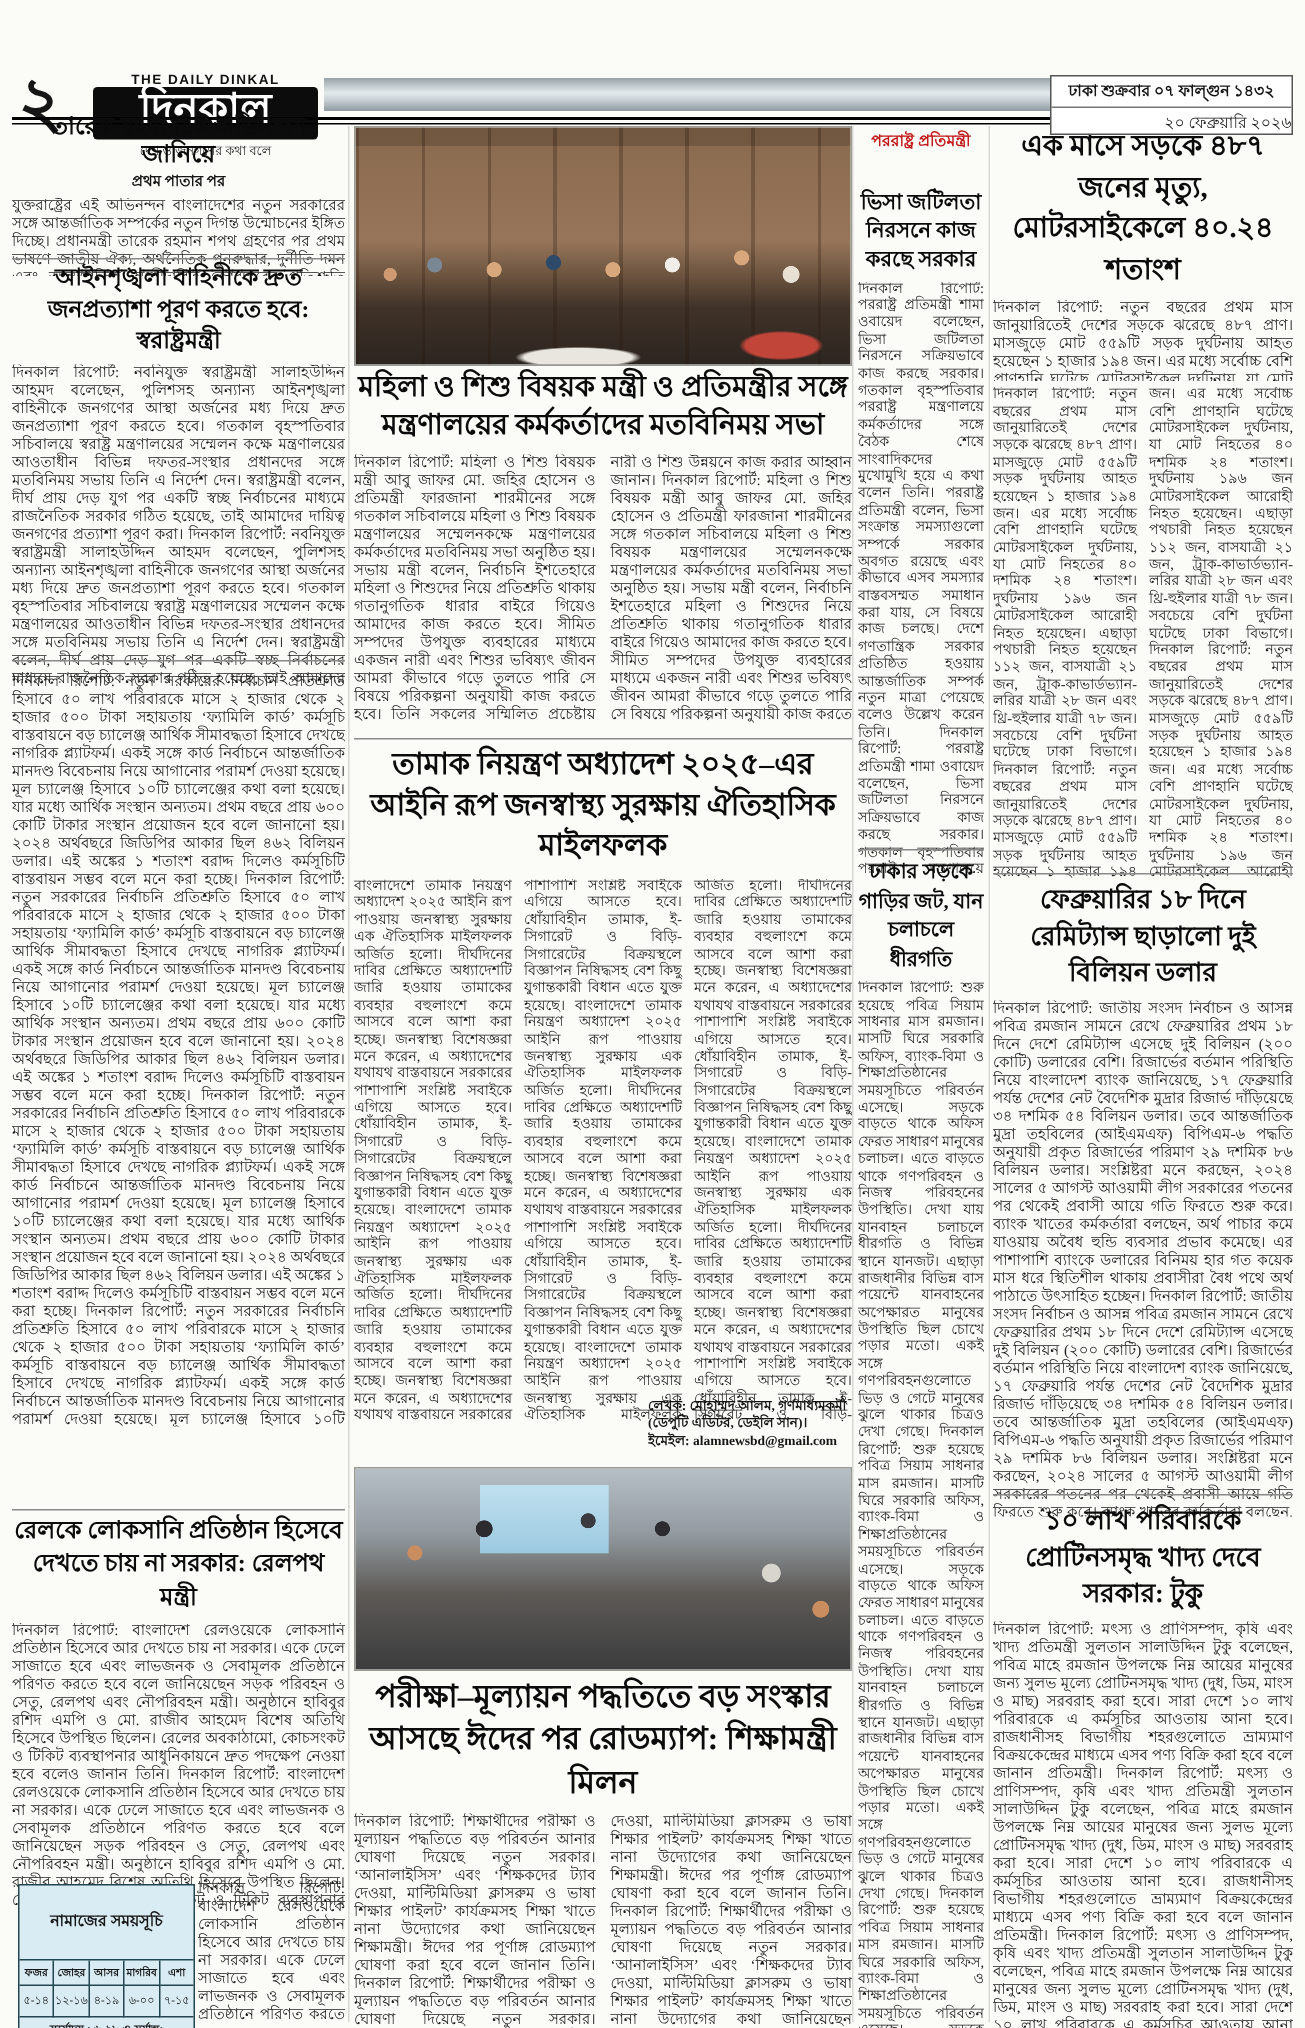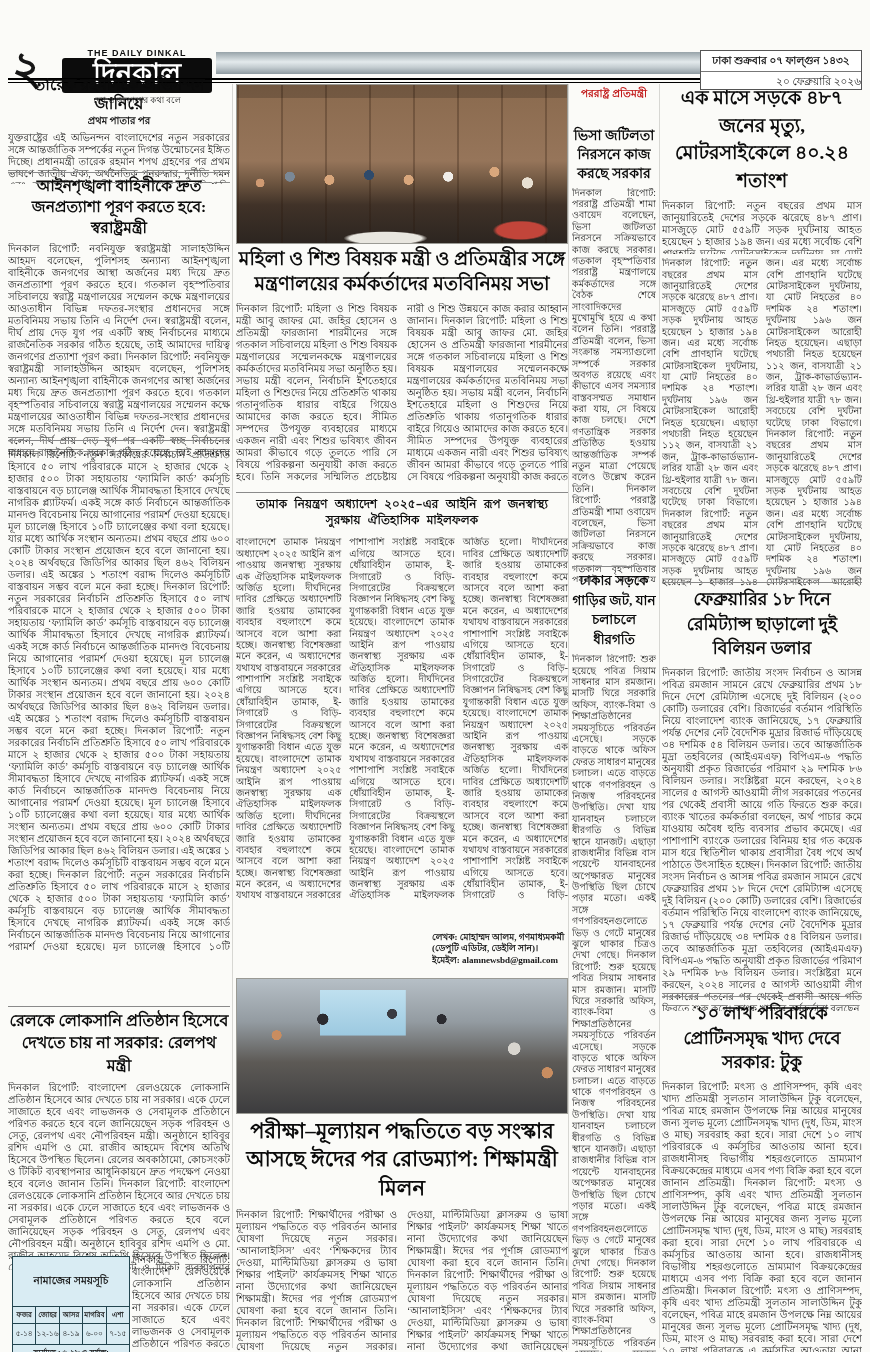--- a/index.html
+++ b/index.html
@@ -132,21 +132,21 @@
 
   <div class="abs photo1" style="left:236px;top:84px;width:332px;height:160px;"></div>
 
   <div class="abs" style="left:236px;top:247px;width:332px;">
     <h2 style="font-size:19px;line-height:1.3;">মহিলা ও শিশু বিষয়ক মন্ত্রী ও প্রতিমন্ত্রীর সঙ্গে মন্ত্রণালয়ের কর্মকর্তাদের মতবিনিময় সভা</h2>
     <div class="body-txt" style="height:186px;margin-top:7px;column-count:2;column-gap:10px;">দিনকাল রিপোর্ট: মহিলা ও শিশু বিষয়ক মন্ত্রী আবু জাফর মো. জহির হোসেন ও প্রতিমন্ত্রী ফারজানা শারমীনের সঙ্গে গতকাল সচিবালয়ে মহিলা ও শিশু বিষয়ক মন্ত্রণালয়ের সম্মেলনকক্ষে মন্ত্রণালয়ের কর্মকর্তাদের মতবিনিময় সভা অনুষ্ঠিত হয়। সভায় মন্ত্রী বলেন, নির্বাচনি ইশতেহারে মহিলা ও শিশুদের নিয়ে প্রতিশ্রুতি থাকায় গতানুগতিক ধারার বাইরে গিয়েও আমাদের কাজ করতে হবে। সীমিত সম্পদের উপযুক্ত ব্যবহারের মাধ্যমে একজন নারী এবং শিশুর ভবিষ্যৎ জীবন আমরা কীভাবে গড়ে তুলতে পারি সে বিষয়ে পরিকল্পনা অনুযায়ী কাজ করতে হবে। তিনি সকলের সম্মিলিত প্রচেষ্টায় নারী ও শিশু উন্নয়নে কাজ করার আহ্বান জানান। দিনকাল রিপোর্ট: মহিলা ও শিশু বিষয়ক মন্ত্রী আবু জাফর মো. জহির হোসেন ও প্রতিমন্ত্রী ফারজানা শারমীনের সঙ্গে গতকাল সচিবালয়ে মহিলা ও শিশু বিষয়ক মন্ত্রণালয়ের সম্মেলনকক্ষে মন্ত্রণালয়ের কর্মকর্তাদের মতবিনিময় সভা অনুষ্ঠিত হয়। সভায় মন্ত্রী বলেন, নির্বাচনি ইশতেহারে মহিলা ও শিশুদের নিয়ে প্রতিশ্রুতি থাকায় গতানুগতিক ধারার বাইরে গিয়েও আমাদের কাজ করতে হবে। সীমিত সম্পদের উপযুক্ত ব্যবহারের মাধ্যমে একজন নারী এবং শিশুর ভবিষ্যৎ জীবন আমরা কীভাবে গড়ে তুলতে পারি সে বিষয়ে পরিকল্পনা অনুযায়ী কাজ করতে হবে। তিনি সকলের সম্মিলিত প্রচেষ্টায় নারী ও শিশু উন্নয়নে কাজ করার আহ্বান জানান। দিনকাল রিপোর্ট: মহিলা ও শিশু বিষয়ক মন্ত্রী আবু জাফর মো. জহির হোসেন ও প্রতিমন্ত্রী ফারজানা শারমীনের সঙ্গে গতকাল সচিবালয়ে মহিলা ও শিশু বিষয়ক মন্ত্রণালয়ের সম্মেলনকক্ষে মন্ত্রণালয়ের কর্মকর্তাদের মতবিনিময় সভা অনুষ্ঠিত হয়। সভায় মন্ত্রী বলেন, নির্বাচনি ইশতেহারে মহিলা ও শিশুদের নিয়ে প্রতিশ্রুতি থাকায় গতানুগতিক ধারার বাইরে গিয়েও আমাদের কাজ করতে হবে। সীমিত সম্পদের উপযুক্ত ব্যবহারের মাধ্যমে একজন নারী এবং শিশুর ভবিষ্যৎ জীবন আমরা কীভাবে গড়ে তুলতে পারি সে বিষয়ে পরিকল্পনা অনুযায়ী কাজ করতে হবে। তিনি সকলের সম্মিলিত প্রচেষ্টায় নারী ও শিশু উন্নয়নে কাজ করার আহ্বান জানান।</div>
   </div>
   <div class="abs hr" style="left:236px;top:492px;width:332px;"></div>
 
   <div class="abs" style="left:236px;top:497px;width:332px;">
-    <h2 style="font-size:12px;line-height:1.35;font-family:Liberation Mono, monospace;">তামাক নিয়ন্ত্রণ অধ্যাদেশ ২০২৫–এর আইনি রূপ জনস্বাস্থ্য সুরক্ষায় ঐতিহাসিক মাইলফলক</h2>
+    <h2 style="font-size:20px;line-height:1.35;">তামাক নিয়ন্ত্রণ অধ্যাদেশ ২০২৫–এর আইনি রূপ জনস্বাস্থ্য সুরক্ষায় ঐতিহাসিক মাইলফলক</h2>
     <div class="body-txt" style="height:368px;margin-top:8px;column-count:3;column-gap:8px;font-size:9.5px;">বাংলাদেশে তামাক নিয়ন্ত্রণ অধ্যাদেশ ২০২৫ আইনি রূপ পাওয়ায় জনস্বাস্থ্য সুরক্ষায় এক ঐতিহাসিক মাইলফলক অর্জিত হলো। দীর্ঘদিনের দাবির প্রেক্ষিতে অধ্যাদেশটি জারি হওয়ায় তামাকের ব্যবহার বহুলাংশে কমে আসবে বলে আশা করা হচ্ছে। জনস্বাস্থ্য বিশেষজ্ঞরা মনে করেন, এ অধ্যাদেশের যথাযথ বাস্তবায়নে সরকারের পাশাপাশি সংশ্লিষ্ট সবাইকে এগিয়ে আসতে হবে। ধোঁয়াবিহীন তামাক, ই-সিগারেট ও বিড়ি-সিগারেটের বিক্রয়স্থলে বিজ্ঞাপন নিষিদ্ধসহ বেশ কিছু যুগান্তকারী বিধান এতে যুক্ত হয়েছে। বাংলাদেশে তামাক নিয়ন্ত্রণ অধ্যাদেশ ২০২৫ আইনি রূপ পাওয়ায় জনস্বাস্থ্য সুরক্ষায় এক ঐতিহাসিক মাইলফলক অর্জিত হলো। দীর্ঘদিনের দাবির প্রেক্ষিতে অধ্যাদেশটি জারি হওয়ায় তামাকের ব্যবহার বহুলাংশে কমে আসবে বলে আশা করা হচ্ছে। জনস্বাস্থ্য বিশেষজ্ঞরা মনে করেন, এ অধ্যাদেশের যথাযথ বাস্তবায়নে সরকারের পাশাপাশি সংশ্লিষ্ট সবাইকে এগিয়ে আসতে হবে। ধোঁয়াবিহীন তামাক, ই-সিগারেট ও বিড়ি-সিগারেটের বিক্রয়স্থলে বিজ্ঞাপন নিষিদ্ধসহ বেশ কিছু যুগান্তকারী বিধান এতে যুক্ত হয়েছে। বাংলাদেশে তামাক নিয়ন্ত্রণ অধ্যাদেশ ২০২৫ আইনি রূপ পাওয়ায় জনস্বাস্থ্য সুরক্ষায় এক ঐতিহাসিক মাইলফলক অর্জিত হলো। দীর্ঘদিনের দাবির প্রেক্ষিতে অধ্যাদেশটি জারি হওয়ায় তামাকের ব্যবহার বহুলাংশে কমে আসবে বলে আশা করা হচ্ছে। জনস্বাস্থ্য বিশেষজ্ঞরা মনে করেন, এ অধ্যাদেশের যথাযথ বাস্তবায়নে সরকারের পাশাপাশি সংশ্লিষ্ট সবাইকে এগিয়ে আসতে হবে। ধোঁয়াবিহীন তামাক, ই-সিগারেট ও বিড়ি-সিগারেটের বিক্রয়স্থলে বিজ্ঞাপন নিষিদ্ধসহ বেশ কিছু যুগান্তকারী বিধান এতে যুক্ত হয়েছে। বাংলাদেশে তামাক নিয়ন্ত্রণ অধ্যাদেশ ২০২৫ আইনি রূপ পাওয়ায় জনস্বাস্থ্য সুরক্ষায় এক ঐতিহাসিক মাইলফলক অর্জিত হলো। দীর্ঘদিনের দাবির প্রেক্ষিতে অধ্যাদেশটি জারি হওয়ায় তামাকের ব্যবহার বহুলাংশে কমে আসবে বলে আশা করা হচ্ছে। জনস্বাস্থ্য বিশেষজ্ঞরা মনে করেন, এ অধ্যাদেশের যথাযথ বাস্তবায়নে সরকারের পাশাপাশি সংশ্লিষ্ট সবাইকে এগিয়ে আসতে হবে। ধোঁয়াবিহীন তামাক, ই-সিগারেট ও বিড়ি-সিগারেটের বিক্রয়স্থলে বিজ্ঞাপন নিষিদ্ধসহ বেশ কিছু যুগান্তকারী বিধান এতে যুক্ত হয়েছে। বাংলাদেশে তামাক নিয়ন্ত্রণ অধ্যাদেশ ২০২৫ আইনি রূপ পাওয়ায় জনস্বাস্থ্য সুরক্ষায় এক ঐতিহাসিক মাইলফলক অর্জিত হলো। দীর্ঘদিনের দাবির প্রেক্ষিতে অধ্যাদেশটি জারি হওয়ায় তামাকের ব্যবহার বহুলাংশে কমে আসবে বলে আশা করা হচ্ছে। জনস্বাস্থ্য বিশেষজ্ঞরা মনে করেন, এ অধ্যাদেশের যথাযথ বাস্তবায়নে সরকারের পাশাপাশি সংশ্লিষ্ট সবাইকে এগিয়ে আসতে হবে। ধোঁয়াবিহীন তামাক, ই-সিগারেট ও বিড়ি-সিগারেটের বিক্রয়স্থলে বিজ্ঞাপন নিষিদ্ধসহ বেশ কিছু যুগান্তকারী বিধান এতে যুক্ত হয়েছে। বাংলাদেশে তামাক নিয়ন্ত্রণ অধ্যাদেশ ২০২৫ আইনি রূপ পাওয়ায় জনস্বাস্থ্য সুরক্ষায় এক ঐতিহাসিক মাইলফলক অর্জিত হলো। দীর্ঘদিনের দাবির প্রেক্ষিতে অধ্যাদেশটি জারি হওয়ায় তামাকের ব্যবহার বহুলাংশে কমে আসবে বলে আশা করা হচ্ছে। জনস্বাস্থ্য বিশেষজ্ঞরা মনে করেন, এ অধ্যাদেশের যথাযথ বাস্তবায়নে সরকারের পাশাপাশি সংশ্লিষ্ট সবাইকে এগিয়ে আসতে হবে। ধোঁয়াবিহীন তামাক, ই-সিগারেট ও বিড়ি-সিগারেটের বিক্রয়স্থলে বিজ্ঞাপন নিষিদ্ধসহ বেশ কিছু যুগান্তকারী বিধান এতে যুক্ত হয়েছে। বাংলাদেশে তামাক নিয়ন্ত্রণ অধ্যাদেশ ২০২৫ আইনি রূপ পাওয়ায় জনস্বাস্থ্য সুরক্ষায় এক ঐতিহাসিক মাইলফলক অর্জিত হলো। দীর্ঘদিনের দাবির প্রেক্ষিতে অধ্যাদেশটি জারি হওয়ায় তামাকের ব্যবহার বহুলাংশে কমে আসবে বলে আশা করা হচ্ছে। জনস্বাস্থ্য বিশেষজ্ঞরা মনে করেন, এ অধ্যাদেশের যথাযথ বাস্তবায়নে সরকারের পাশাপাশি সংশ্লিষ্ট সবাইকে এগিয়ে আসতে হবে। ধোঁয়াবিহীন তামাক, ই-সিগারেট ও বিড়ি-সিগারেটের বিক্রয়স্থলে বিজ্ঞাপন নিষিদ্ধসহ বেশ কিছু যুগান্তকারী বিধান এতে যুক্ত হয়েছে।</div>
   </div>
   <div class="abs credit" style="left:432px;top:932px;width:136px;height:42px;">
     <div>লেখক: মোহাম্মদ আলম, গণমাধ্যমকর্মী</div>
     <div>(ডেপুটি এডিটর, ডেইলি সান)।</div>
     <div>ইমেইল: alamnewsbd@gmail.com</div>
   </div>
 
   <div class="abs photo2" style="left:236px;top:978px;width:332px;height:136px;"></div>
 

